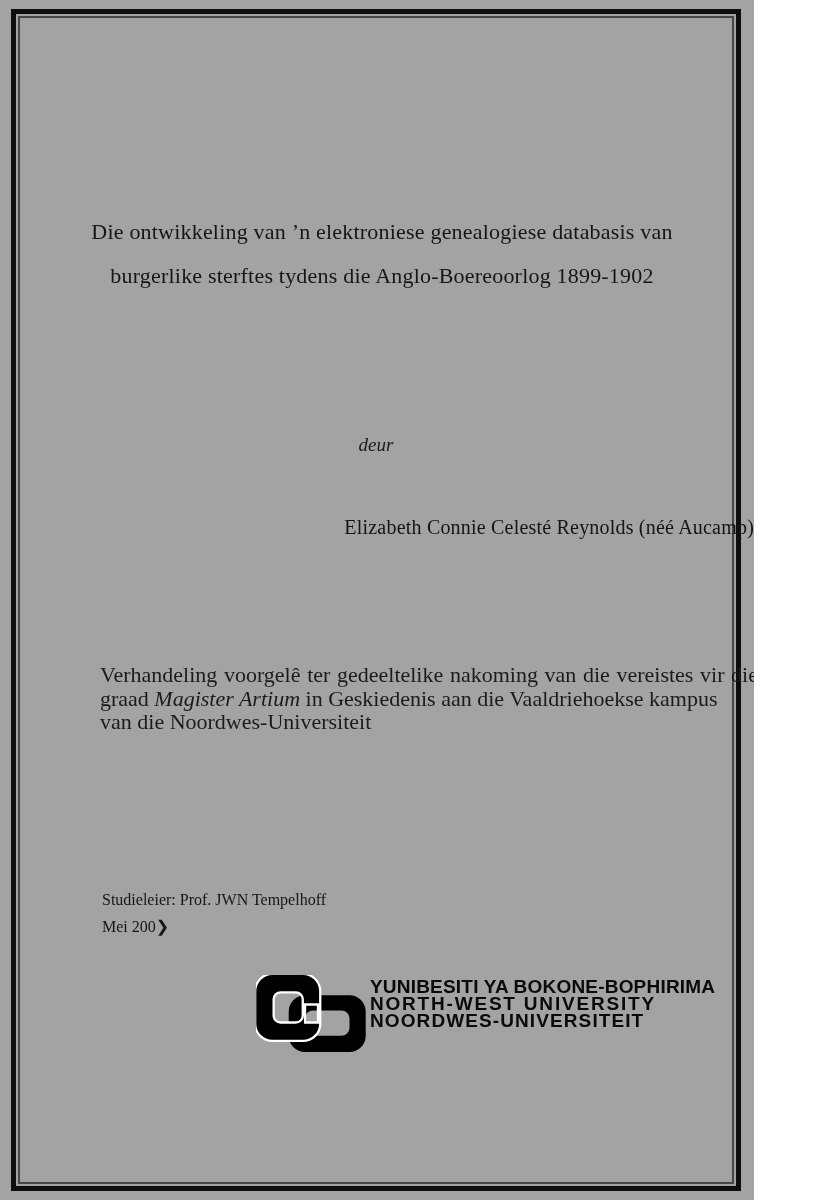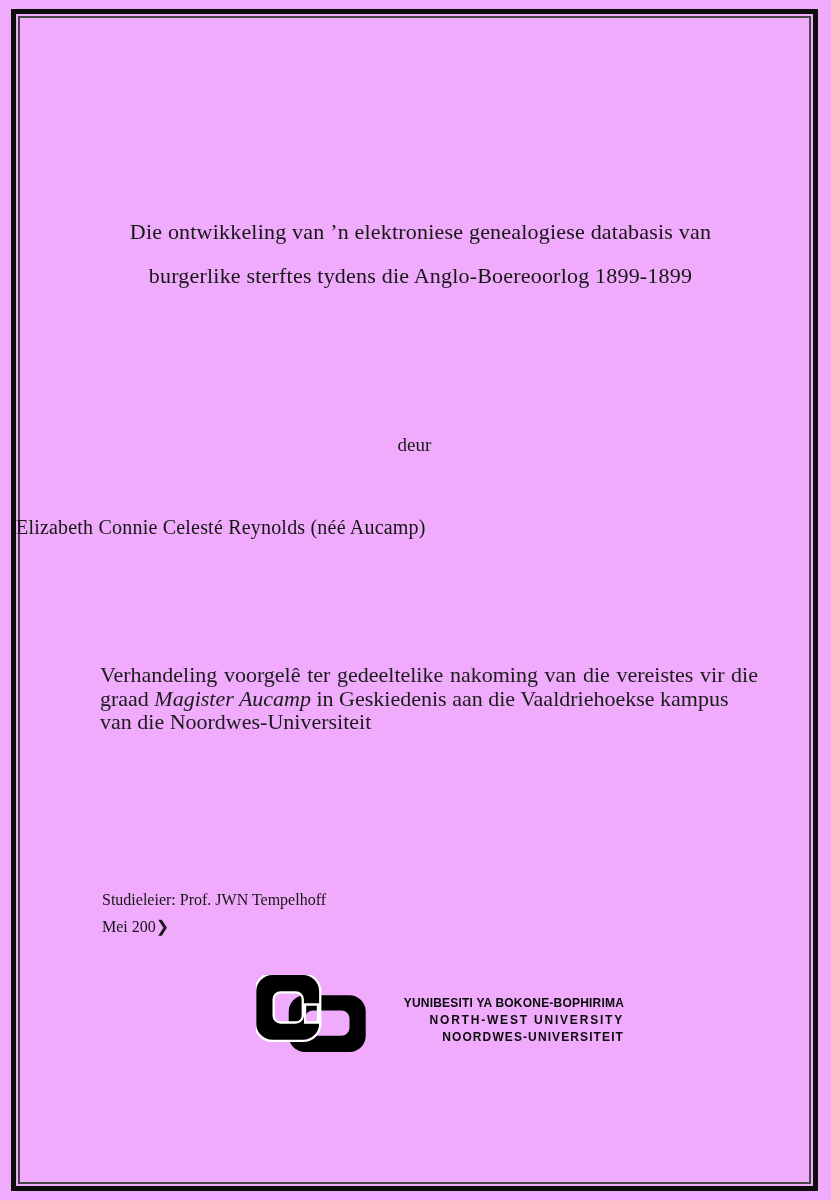--- a/index.html
+++ b/index.html
@@ -1,20 +1,20 @@
 <!DOCTYPE html>
 <html><head>
 <meta charset="utf-8">
 <style>
   html, body { margin: 0; padding: 0; background: #ffffff; }
   .page {
     position: relative;
-    width: 831px;
+    width: 754px;
     height: 1200px;
-    background: #f0abfc;
+    background: #a3a3a3;
     font-family: "Liberation Serif", "DejaVu Serif", serif;
     color: #1a1a1a;
     overflow: hidden;
   }
   
   .frame-outer {
     position: absolute;
     left: 11px; top: 9px; right: 13px; bottom: 9px;
     border: 5px solid #0e0e0e;
     pointer-events: none;
@@ -32,25 +32,26 @@
     font-size: 22px;
     line-height: 44px;
     letter-spacing: 0.2px;
     color: #161616;
   }
   .byline-label {
     position: absolute;
     left: 8px; right: 10px; top: 434px;
     text-align: center;
     font-size: 19px;
+    font-style: italic;
   }
   .author-name {
     position: absolute;
-    left: 16px; right: 0; top: 516px;
-    text-align: left;
+    left: 0; right: 0; top: 516px;
+    text-align: right;
     font-size: 20px;
     letter-spacing: 0.2px;
     color: #151515;
   }
   .statement {
     position: absolute;
     left: 100px; top: 663px;
     width: 658px;
     font-size: 22px;
     line-height: 23.5px;
@@ -70,54 +71,54 @@
   }
   .logo {
     position: absolute;
     left: 256px; top: 975px;
     display: flex;
     align-items: flex-start;
   }
   .logo-mark { display: block; }
   .logo-text {
     margin-left: 4px;
-    margin-top: 20px;
+    margin-top: 3px;
     width: 254px;
     text-align: right;
     font-family: "Liberation Sans", "DejaVu Sans", sans-serif;
     font-weight: 700;
-    font-size: 12px;
+    font-size: 19px;
     line-height: 17px;
     color: #0a0a0a;
     white-space: nowrap;
   }
   .logo-text .l1 { letter-spacing: 0.2px; }
   .logo-text .l2 { letter-spacing: 1.8px; }
   .logo-text .l3 { letter-spacing: 1.1px; }
 </style>
 </head>
 <body>
 
 <div class="page">
 
   <div class="frame-outer"></div>
   <div class="frame-inner"></div>
 
   <div class="thesis-title">
     <div>Die ontwikkeling van ’n elektroniese genealogiese databasis van</div>
-    <div>burgerlike sterftes tydens die Anglo-Boereoorlog 1899-1899</div>
+    <div>burgerlike sterftes tydens die Anglo-Boereoorlog 1899-1902</div>
   </div>
 
   <div class="byline-label">deur</div>
 
   <div class="author-name">Elizabeth Connie Celesté Reynolds (néé Aucamp)</div>
 
   <div class="statement">
     <div class="line-justified">Verhandeling voorgelê ter gedeeltelike nakoming van die vereistes vir die</div>
-    <div><span>graad </span><span class="italic">Magister Aucamp</span><span> in Geskiedenis aan die Vaaldriehoekse kampus</span></div>
+    <div><span>graad </span><span class="italic">Magister Artium</span><span> in Geskiedenis aan die Vaaldriehoekse kampus</span></div>
     <div>van die Noordwes-Universiteit</div>
   </div>
 
   <div class="supervisor-block">
     <div>Studieleier: Prof. JWN Tempelhoff</div>
     <div>Mei 200❯</div>
   </div>
 
   <div class="logo">
     <svg class="logo-mark" width="110" height="77" viewBox="0 0 108 76" xmlns="http://www.w3.org/2000/svg">

